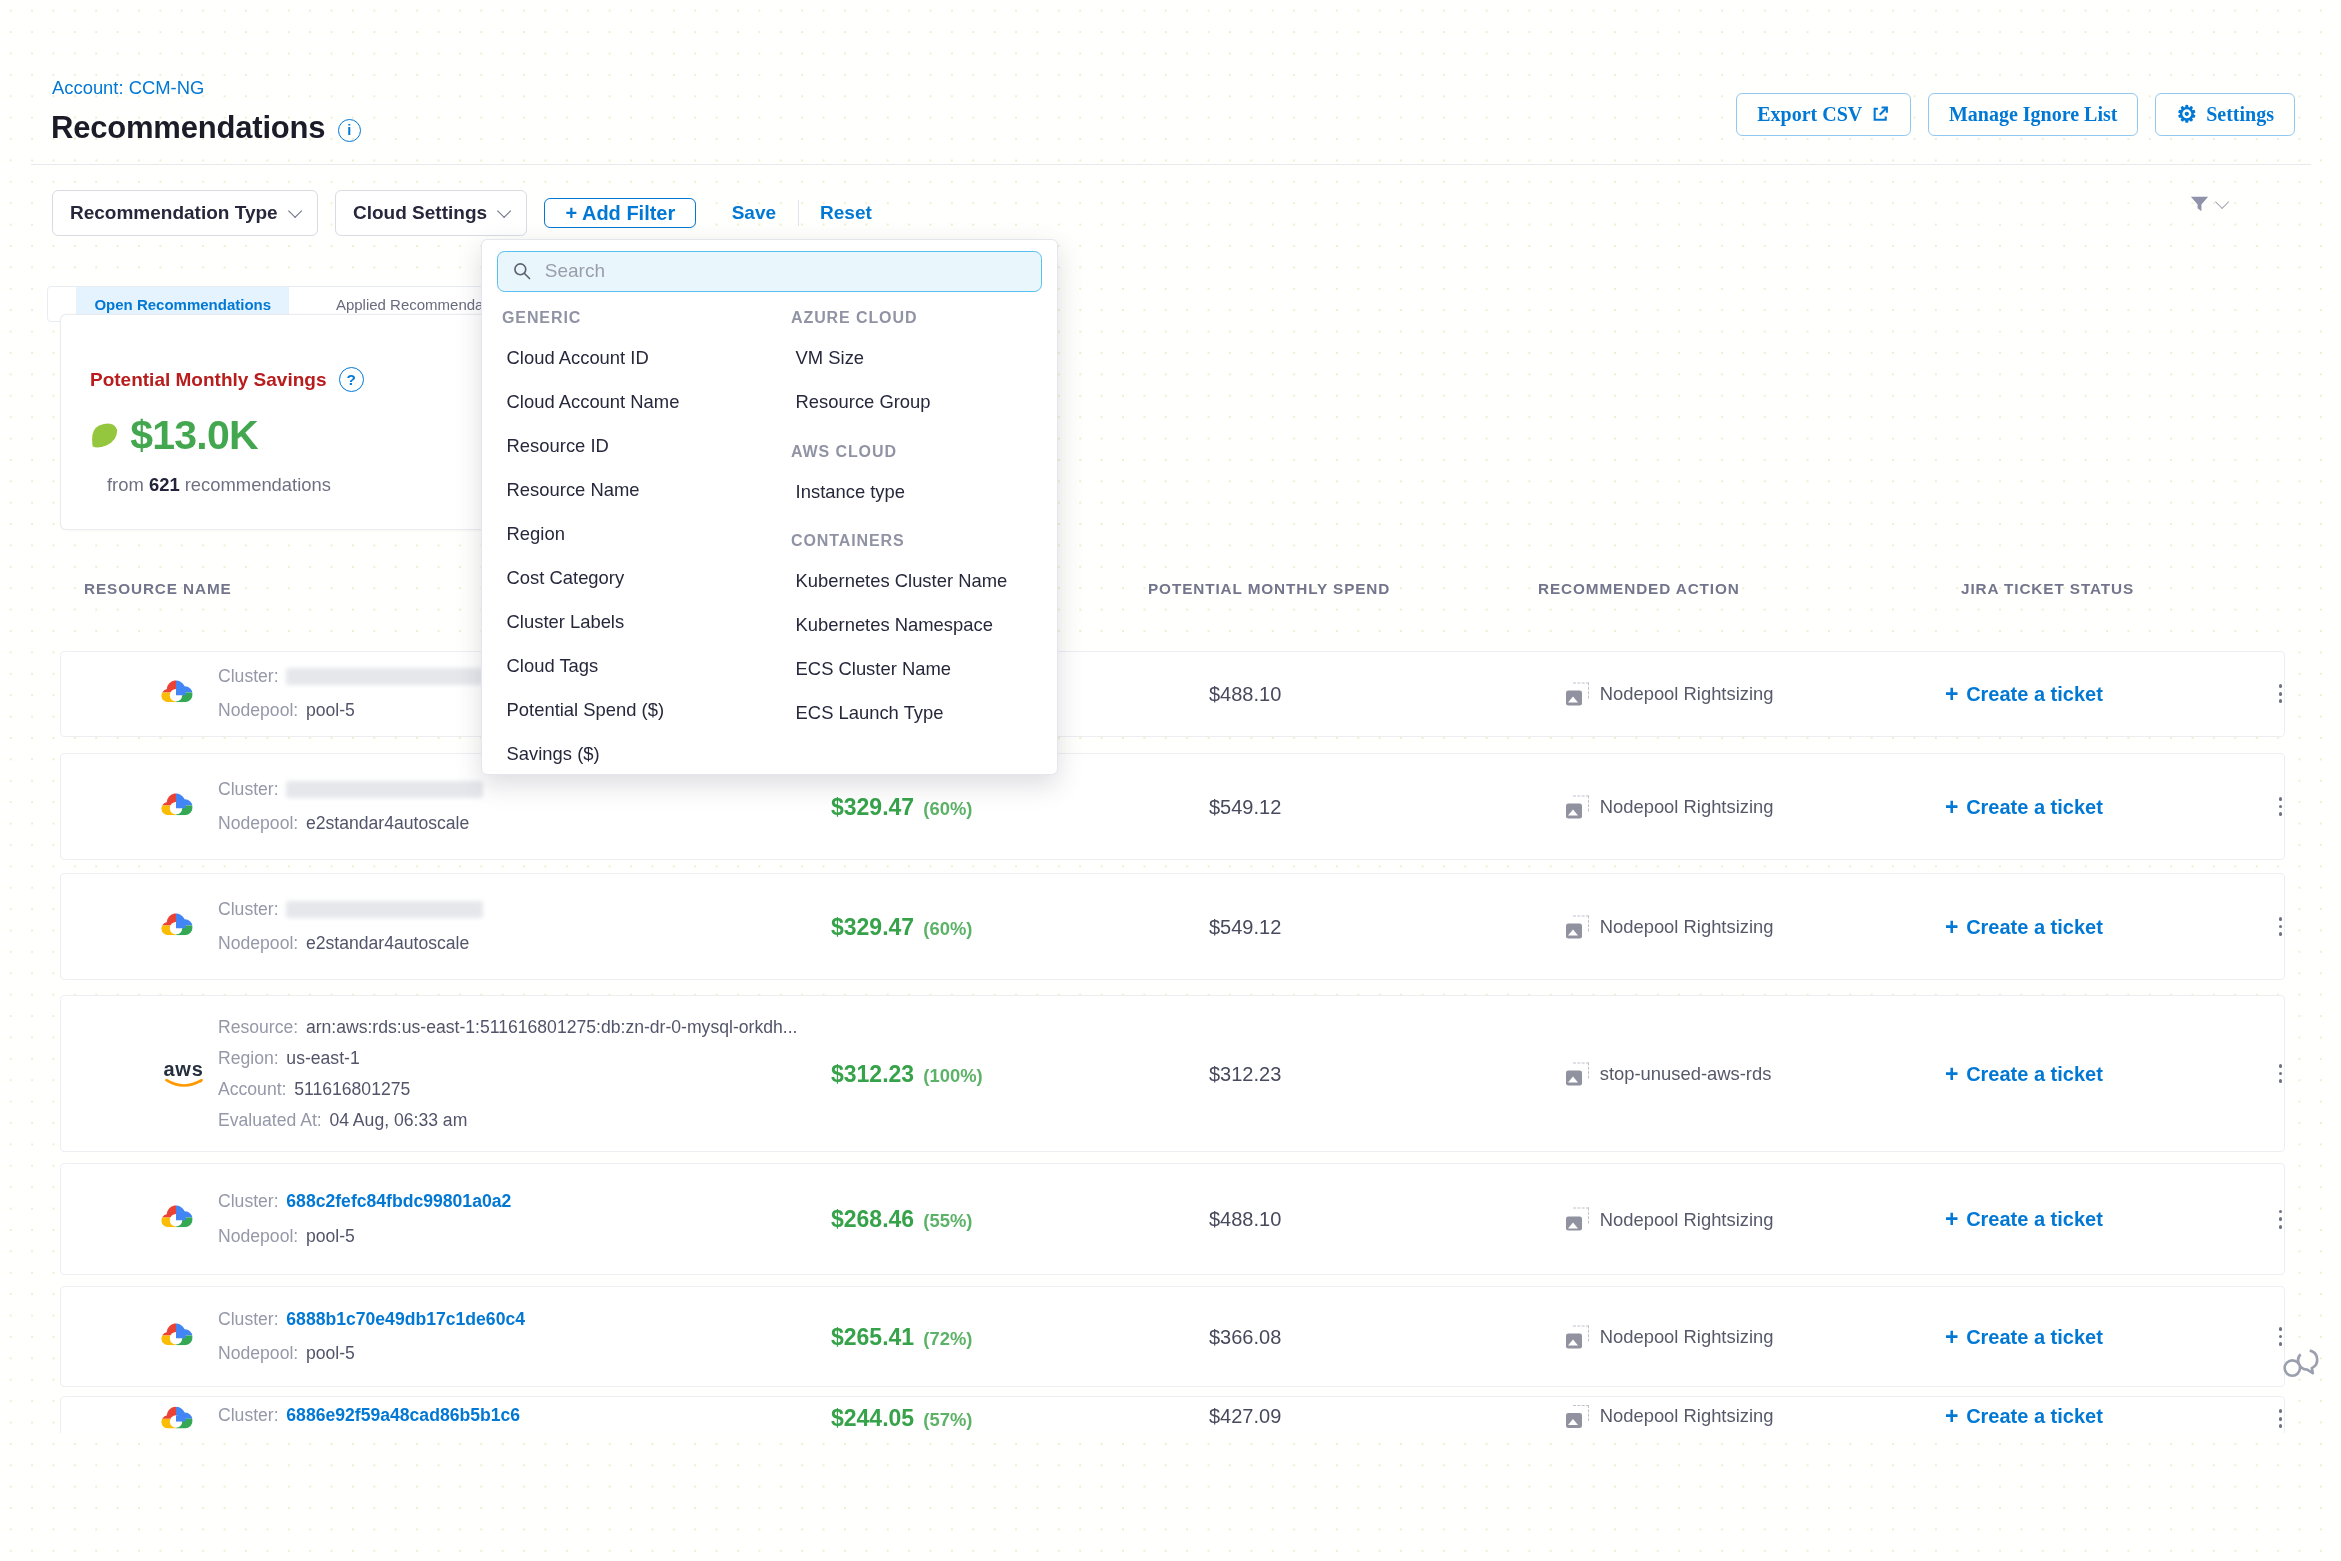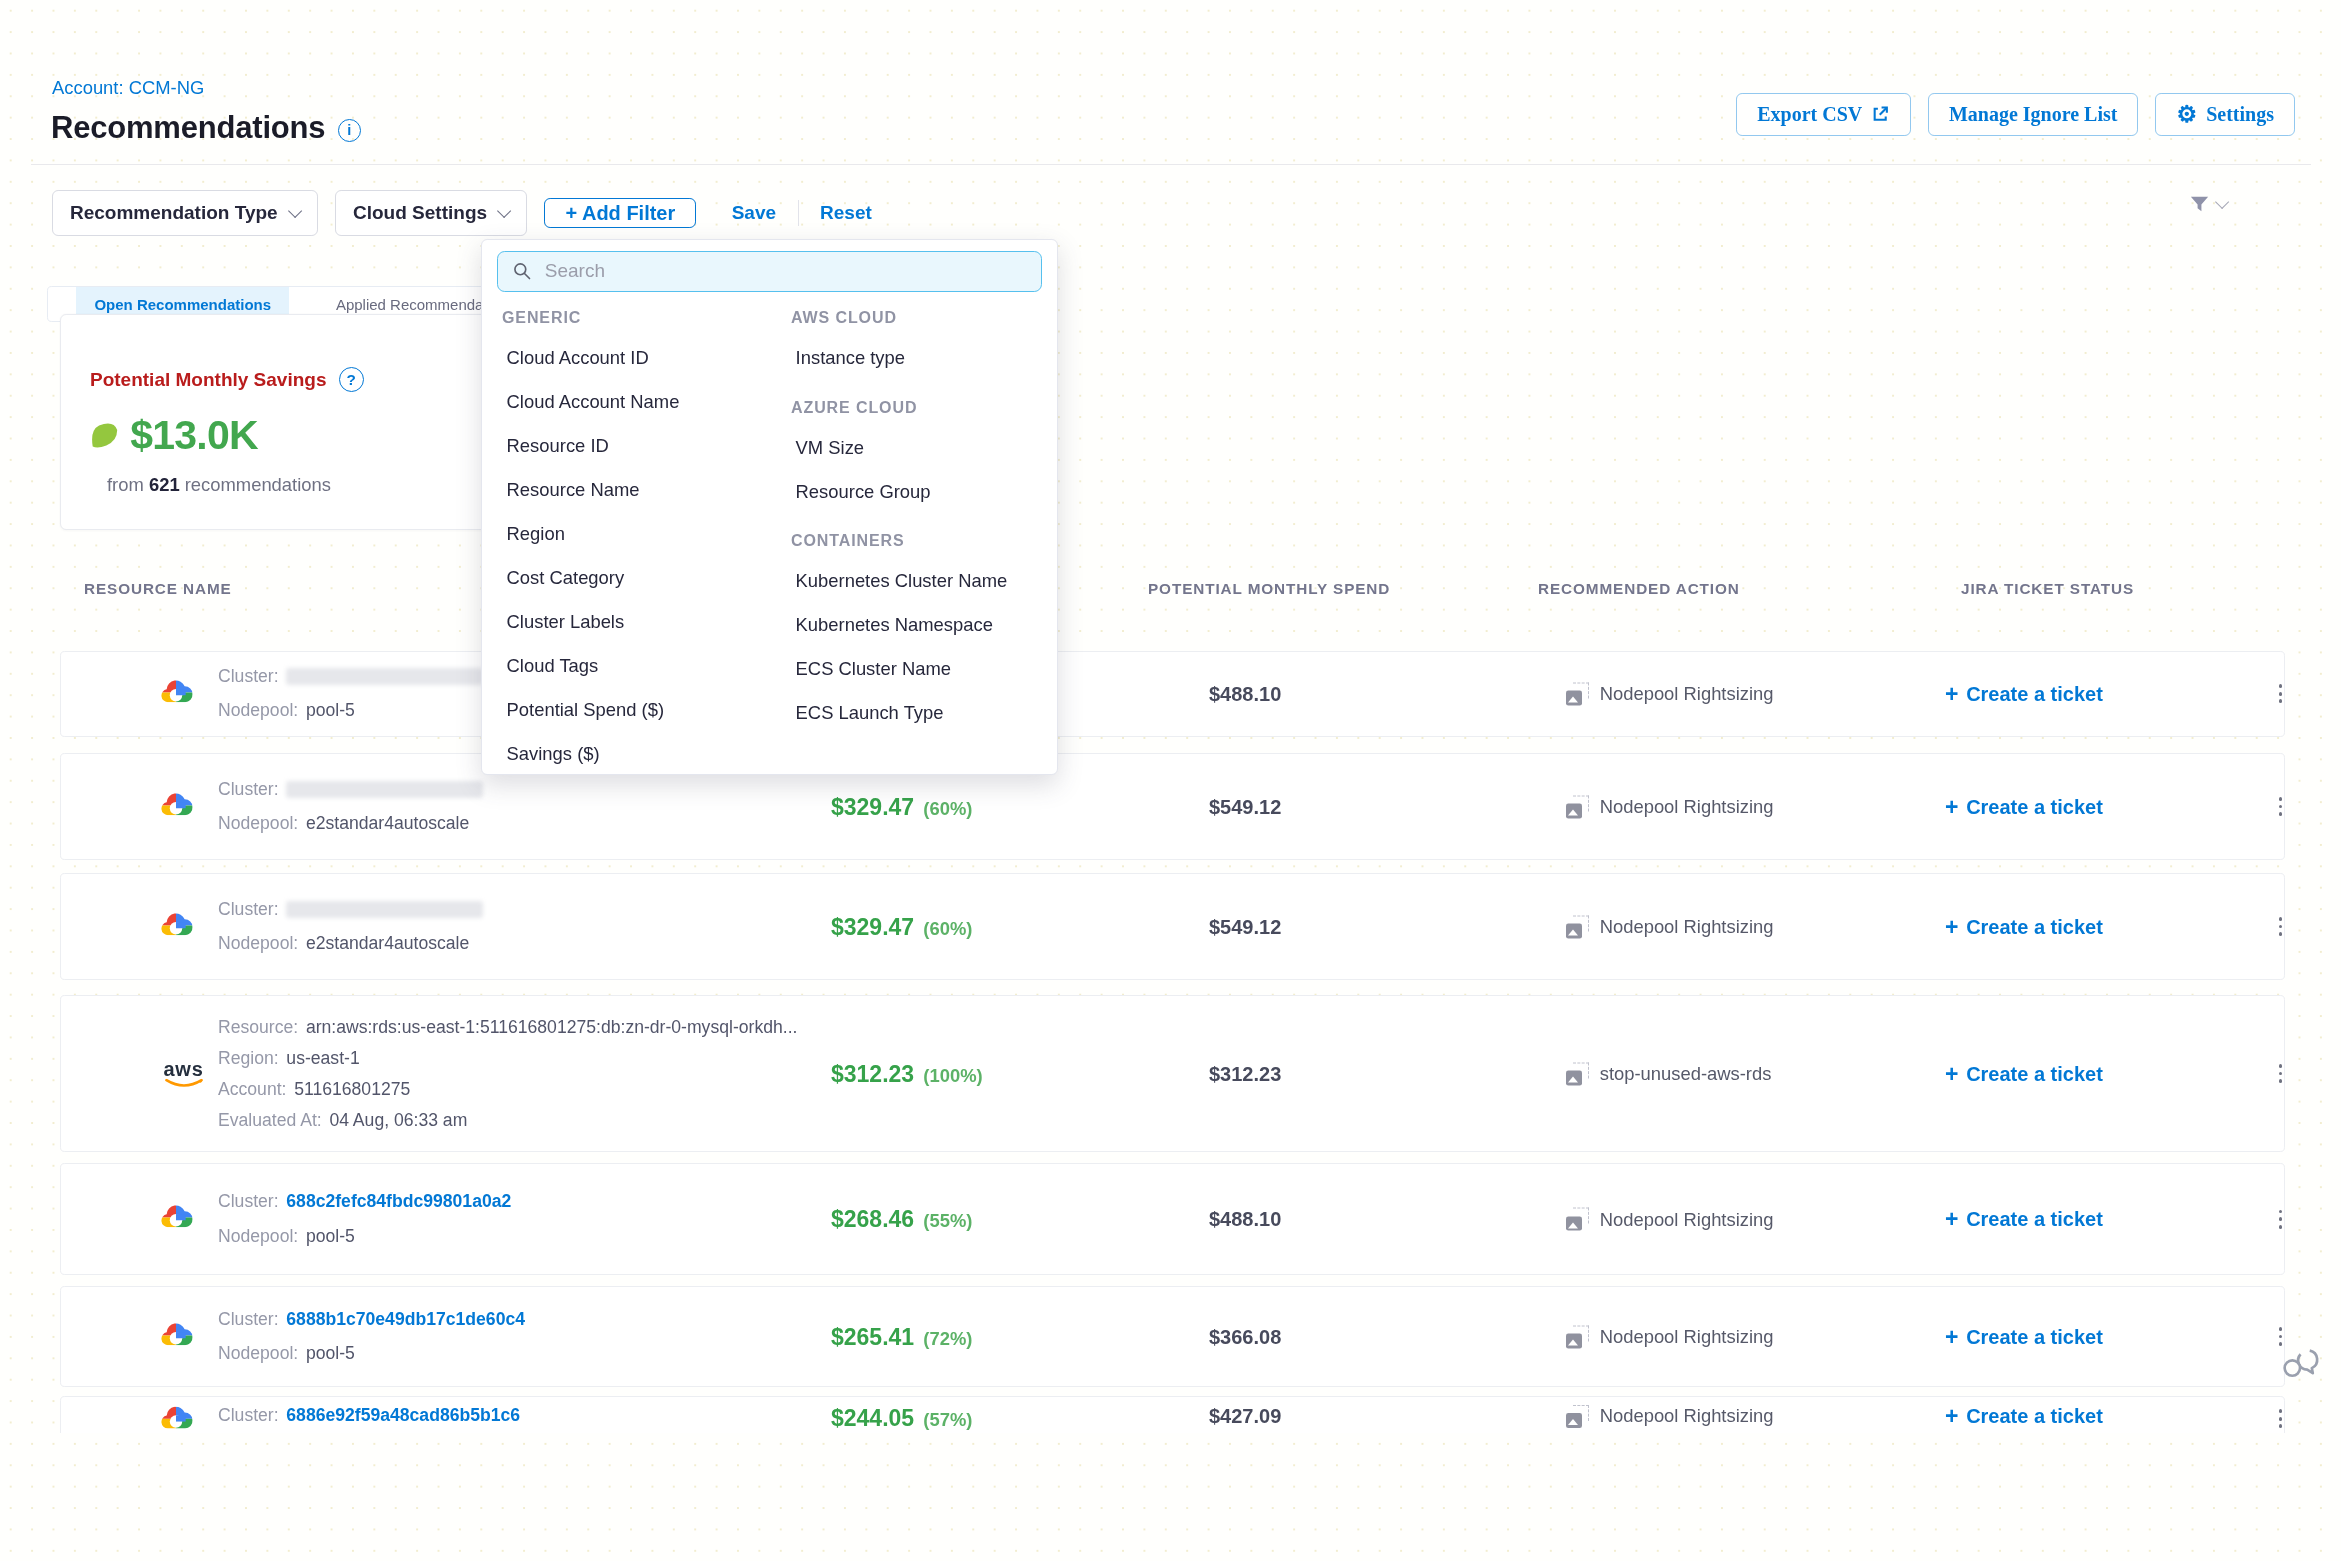--- a/index.html
+++ b/index.html
@@ -64,21 +64,21 @@
   .cell-resource{left:157px;display:flex;flex-direction:column;gap:13.8px;}
   .trow.r4 .cell-resource{gap:10px;}
   .rline{display:flex;align-items:center;gap:7.7px;font-size:17.6px;white-space:nowrap;}
   .rlabel{color:#9598a8;}
   .rtext{color:#52556a;}
   .rlink{color:#0278d5;font-weight:600;cursor:pointer;}
   .redacted{width:197px;height:17px;border-radius:3.1px;background:#e6e7eb;filter:blur(2.3px);}
   .cell-savings{left:770px;display:flex;align-items:baseline;gap:9.2px;white-space:nowrap;}
   .sv-amt{font-size:23px;font-weight:800;color:#36a24a;}
   .sv-pct{font-size:18.4px;font-weight:700;color:#5cb267;}
-  .cell-spend{left:1148px;font-size:20px;font-weight:700;color:#474a5c;white-space:nowrap;}
+  .cell-spend{left:1148px;font-size:20px;font-weight:400;color:#474a5c;white-space:nowrap;}
   .cell-action{left:1505px;display:flex;align-items:center;gap:10.7px;font-size:18.4px;color:#565969;white-space:nowrap;}
   .cell-jira{left:1884px;display:flex;align-items:center;gap:7.7px;color:#0278d5;cursor:pointer;white-space:nowrap;}
   .jira-plus{font-size:23px;font-weight:600;line-height:1;}
   .jira-text{font-size:20px;font-weight:700;}
   .cell-kebab{left:2213px;display:flex;flex-direction:column;gap:3.8px;cursor:pointer;padding:4.6px;}
   .cell-kebab i{width:3.8px;height:3.8px;border-radius:50%;background:#6f7280;display:block;}
 
   
   .action-icon{position:relative;width:23px;height:23px;flex:0 0 23px;}
   .action-icon .dash{position:absolute;right:0;top:0;width:15.3px;height:15.3px;border-top:1.5px dashed #c0c2cd;border-right:1.5px dashed #c0c2cd;}
@@ -536,27 +536,27 @@
           <div class="dd-item">Region</div>
           <div class="dd-item">Cost Category</div>
           <div class="dd-item">Cluster Labels</div>
           <div class="dd-item">Cloud Tags</div>
           <div class="dd-item">Potential Spend ($)</div>
           <div class="dd-item">Savings ($)</div>
         </div>
       </div>
     <div class="dd-col right" id="dd-right">
         <div class="dd-section">
-          <div class="dd-title">AWS CLOUD</div>
-          <div class="dd-item">Instance type</div>
-        </div>
-        <div class="dd-section">
           <div class="dd-title">AZURE CLOUD</div>
           <div class="dd-item">VM Size</div>
           <div class="dd-item">Resource Group</div>
+        </div>
+        <div class="dd-section">
+          <div class="dd-title">AWS CLOUD</div>
+          <div class="dd-item">Instance type</div>
         </div>
         <div class="dd-section">
           <div class="dd-title">CONTAINERS</div>
           <div class="dd-item">Kubernetes Cluster Name</div>
           <div class="dd-item">Kubernetes Namespace</div>
           <div class="dd-item">ECS Cluster Name</div>
           <div class="dd-item">ECS Launch Type</div>
         </div>
       </div>
   </div>

